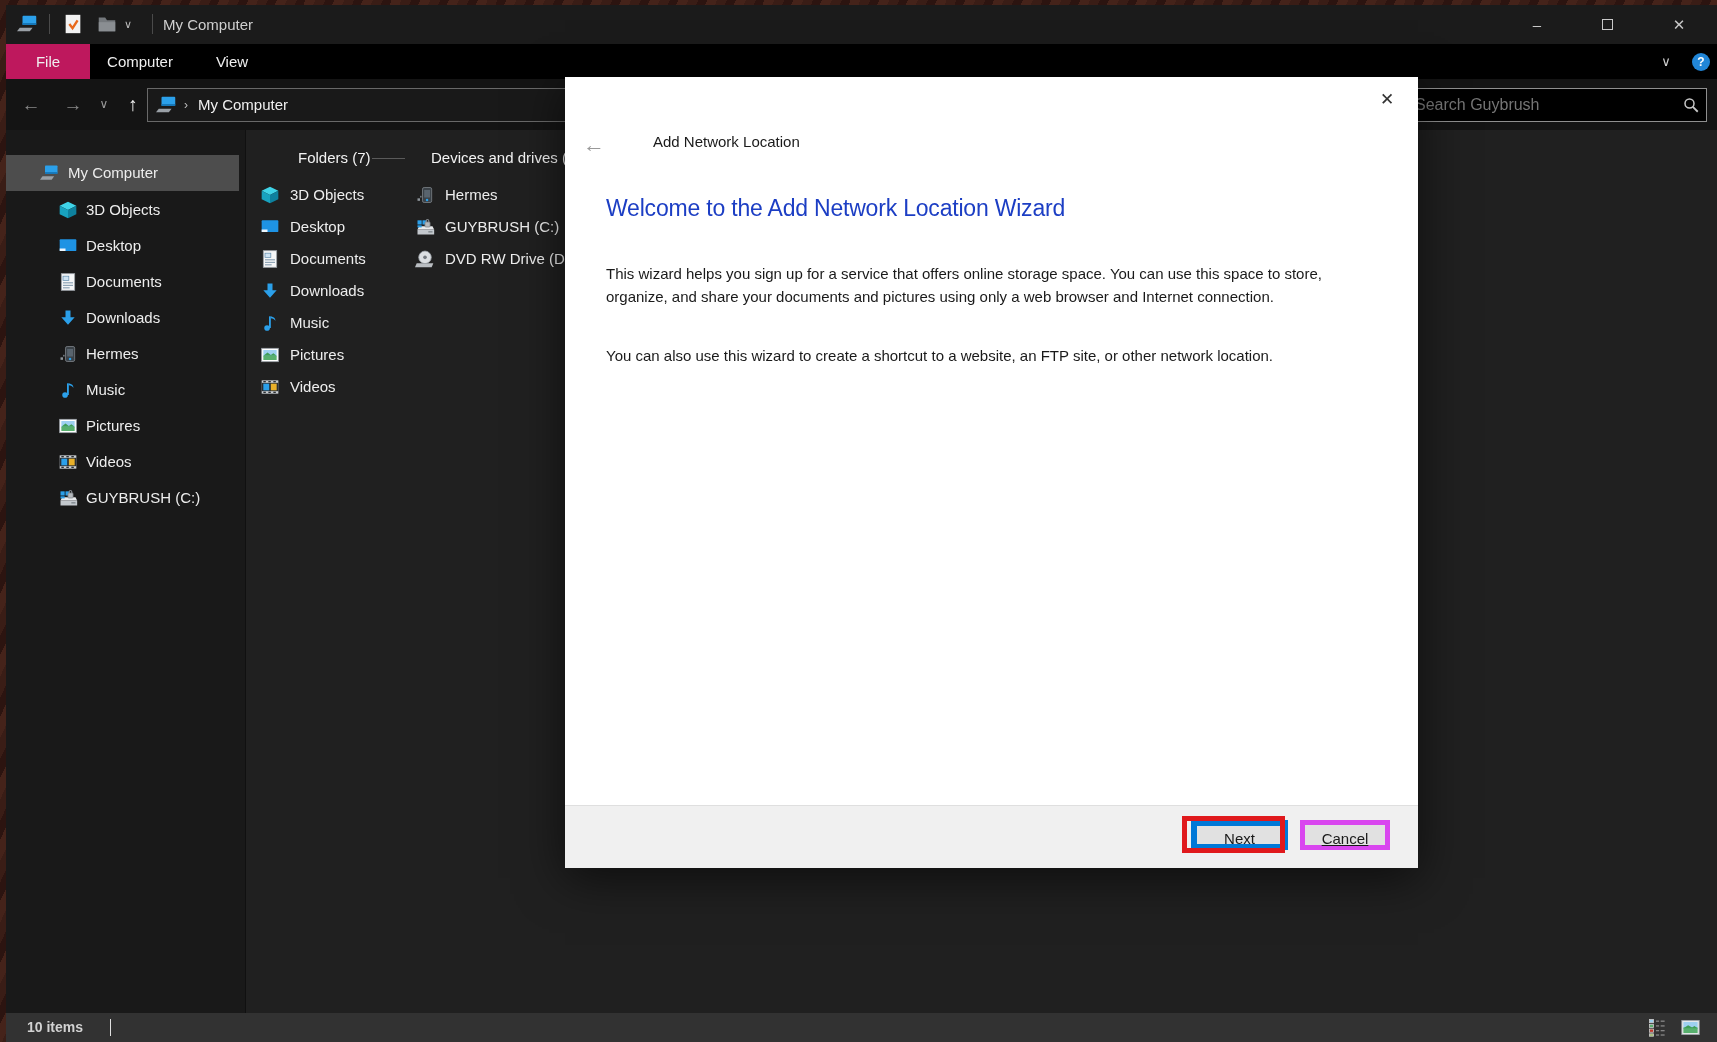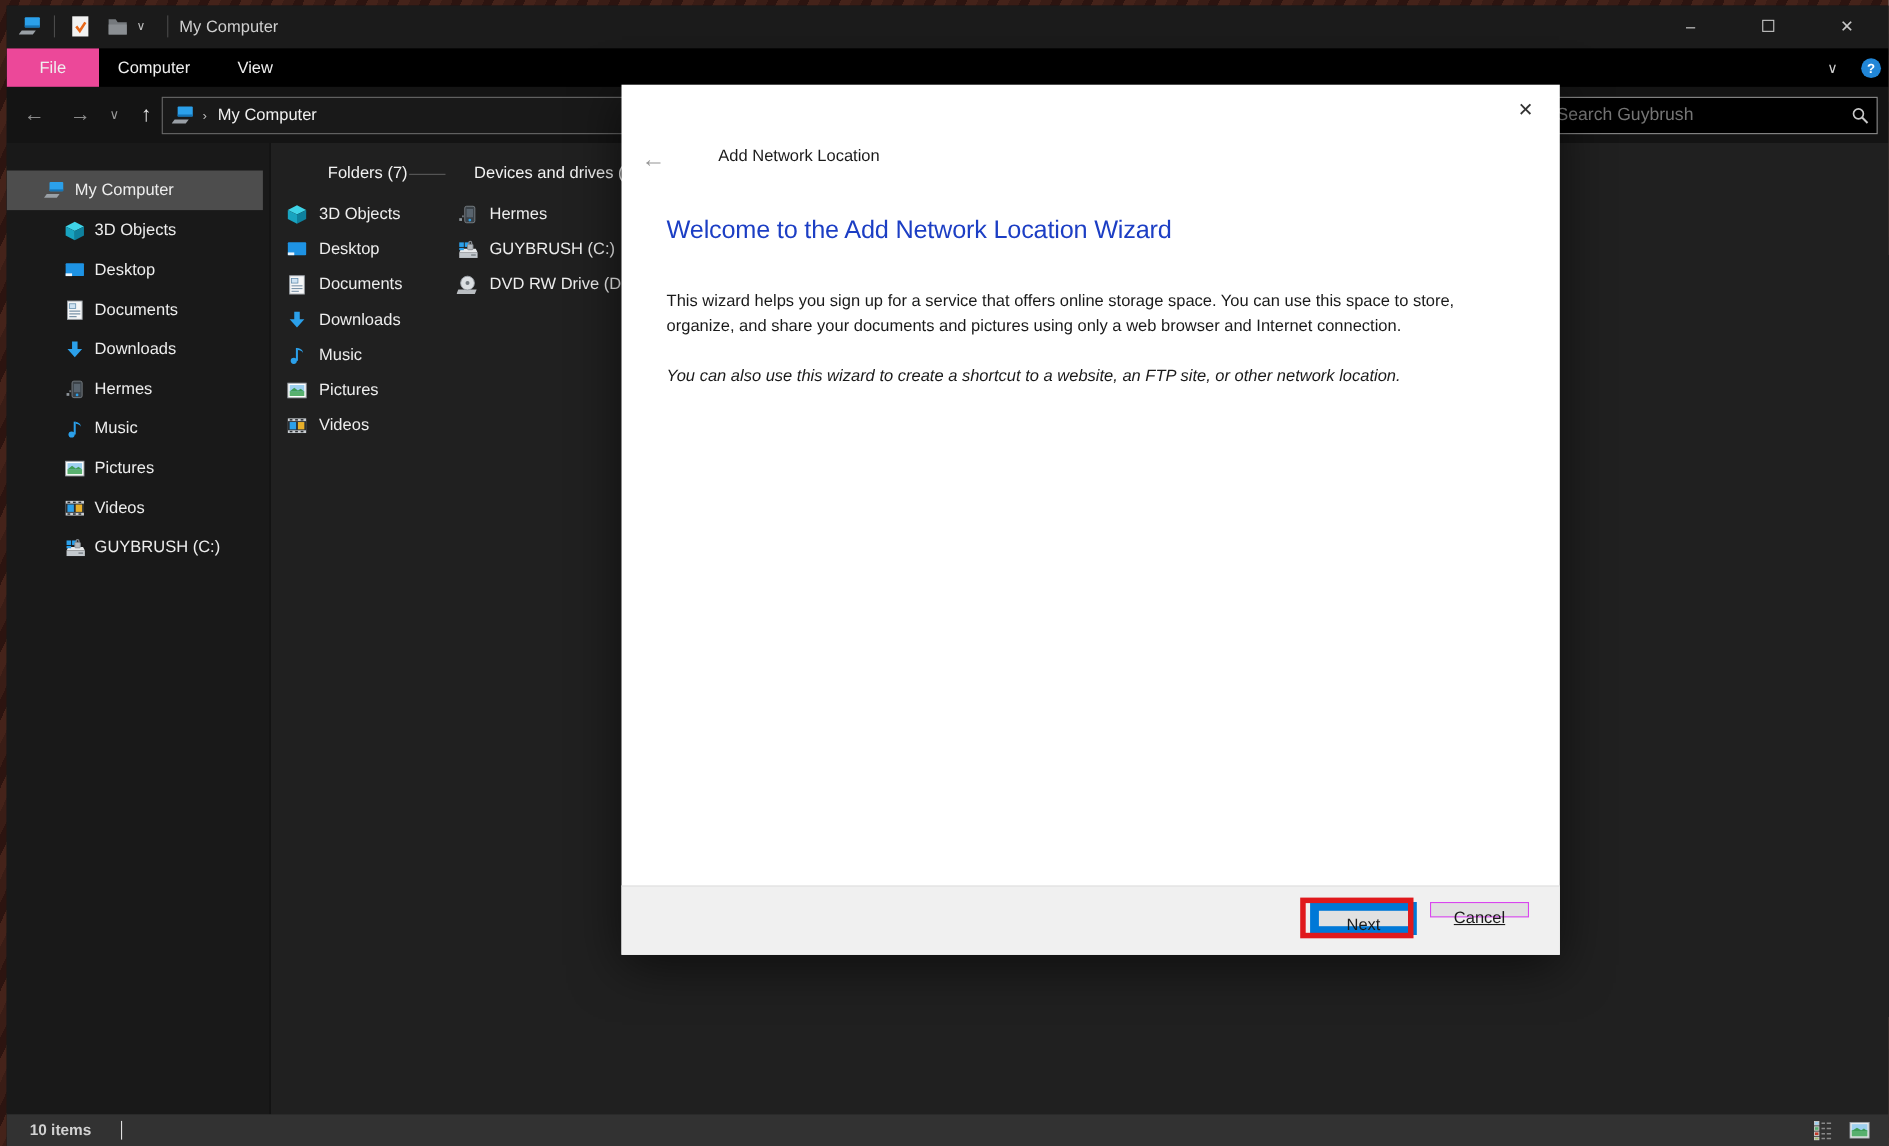--- a/index.html
+++ b/index.html
@@ -19,21 +19,21 @@
   .tb-ic { position:absolute; top:8px; width:22px; height:22px; }
   .tb-sep { position:absolute; top:9px; width:1px; height:20px; background:#4a4a4a; }
   .tb-title { position:absolute; left:157px; top:0; line-height:39px; font-size:15px; color:#cfcfcf; }
   .qat-chevron { position:absolute; left:118px; top:0; line-height:39px; font-size:11px; color:#bdbdbd; }
   .cap-btn { position:absolute; top:0; width:46px; height:39px; text-align:center; line-height:39px; color:#c8c8c8; font-size:15px; }
   .cap-min { left:1508px; } .cap-max { left:1578px; } .cap-close { left:1650px; }
   .cap-max .box { display:inline-block; width:11px; height:11px; border:1px solid #c8c8c8; }
   
   .ribbon { position:absolute; left:0; top:39px; width:100%; height:35px; background:#000; }
   .tab { position:absolute; top:0; height:35px; line-height:35px; text-align:center; font-size:15px; color:#efefef; }
-  .tab-file { left:0; width:84px; background:#ec4899; }
+  .tab-file { left:0; width:84px; background:#be185d; }
   .tab-computer { left:84px; width:100px; }
   .tab-view { left:184px; width:84px; }
   .ribbon-chevron { position:absolute; left:1645px; top:0; width:30px; height:35px; line-height:35px; text-align:center; color:#cfcfcf; font-size:13px; }
   .ribbon-help { position:absolute; left:1686px; top:9px; width:18px; height:18px; border-radius:50%; background:#2186d7; color:#fff; font-size:12px; font-weight:bold; text-align:center; line-height:18px; }
   
   .addrbar { position:absolute; left:0; top:74px; width:100%; height:51px; background:#141414; }
   .nav-glyph { position:absolute; top:0; height:51px; line-height:51px; text-align:center; font-size:19px; }
   .addr-box { position:absolute; left:141px; top:9px; width:1254px; height:34px; background:#191919; border:1px solid #696969; }
   .addr-crumb { position:absolute; left:8px; top:5px; width:22px; height:22px; }
   .addr-sep { position:absolute; left:36px; top:0; line-height:32px; color:#bdbdbd; font-size:12px; }
@@ -62,25 +62,25 @@
   .st-sep { position:absolute; left:104px; top:6px; width:1px; height:17px; background:#e0e0e0; }
   .st-view { position:absolute; top:3px; width:24px; height:23px; }
   .st-view svg { position:absolute; left:2px; top:2px; }
   
   .dialog { position:absolute; left:565px; top:77px; width:853px; height:791px; background:#ffffff; box-shadow:0 10px 45px rgba(0,0,0,.6); z-index:50; color:#1a1a1a; }
   .dlg-close { position:absolute; right:18px; top:10px; width:26px; height:26px; text-align:center; line-height:26px; font-size:17px; color:#333; }
   .dlg-back { position:absolute; left:14px; top:54px; width:30px; height:28px; font-size:22px; color:#999; line-height:28px; text-align:center; }
   .dlg-title { position:absolute; left:88px; top:56px; font-size:15px; color:#1a1a1a; }
   .dlg-heading { position:absolute; left:41px; top:118px; font-size:23px; font-weight:400; letter-spacing:-0.2px; }
   .dlg-body { position:absolute; left:41px; top:185px; width:778px; font-size:15px; line-height:23px; color:#1a1a1a; }
-  .dlg-body p + p { margin-top:22px;font-style:italic; }
+  .dlg-body p + p { margin-top:36px; }
   .dlg-footer { position:absolute; left:0; bottom:0; width:100%; height:63px; background:#f0f0f0; border-top:1px solid #dfdfdf; }
   .btn { position:absolute; text-align:center; font-size:15px; color:#1a1a1a; background:#e1e1e1; }
-  .btn-next { left:626px; top:743px; width:97px; height:30px; line-height:26px; border:8px solid #701a75; }
-  .btn-cancel { left:735px; top:743px; width:90px; height:14px; line-height:28px; border:1px solid #d946ef;text-decoration:underline; }
+  .btn-next { left:626px; top:743px; width:97px; height:30px; line-height:26px; border:6px solid #701a75; }
+  .btn-cancel { left:735px; top:743px; width:90px; height:30px; line-height:28px; border:5px solid #d946ef;text-decoration:underline; }
   .highlight-box { position:absolute; left:617px; top:739px; width:103px; height:37px; border:5px solid #e0191c; pointer-events:none; }
 </style>
 </head>
 <body>
 
 <div class="win">
 
   <div class="titlebar">
     <span class="tb-ic" style="left:11px"><svg viewBox="0 0 24 24" width="100%" height="100%">
           <rect x="6" y="3" width="15" height="10" rx="1" fill="#2ba0ea"></rect>

